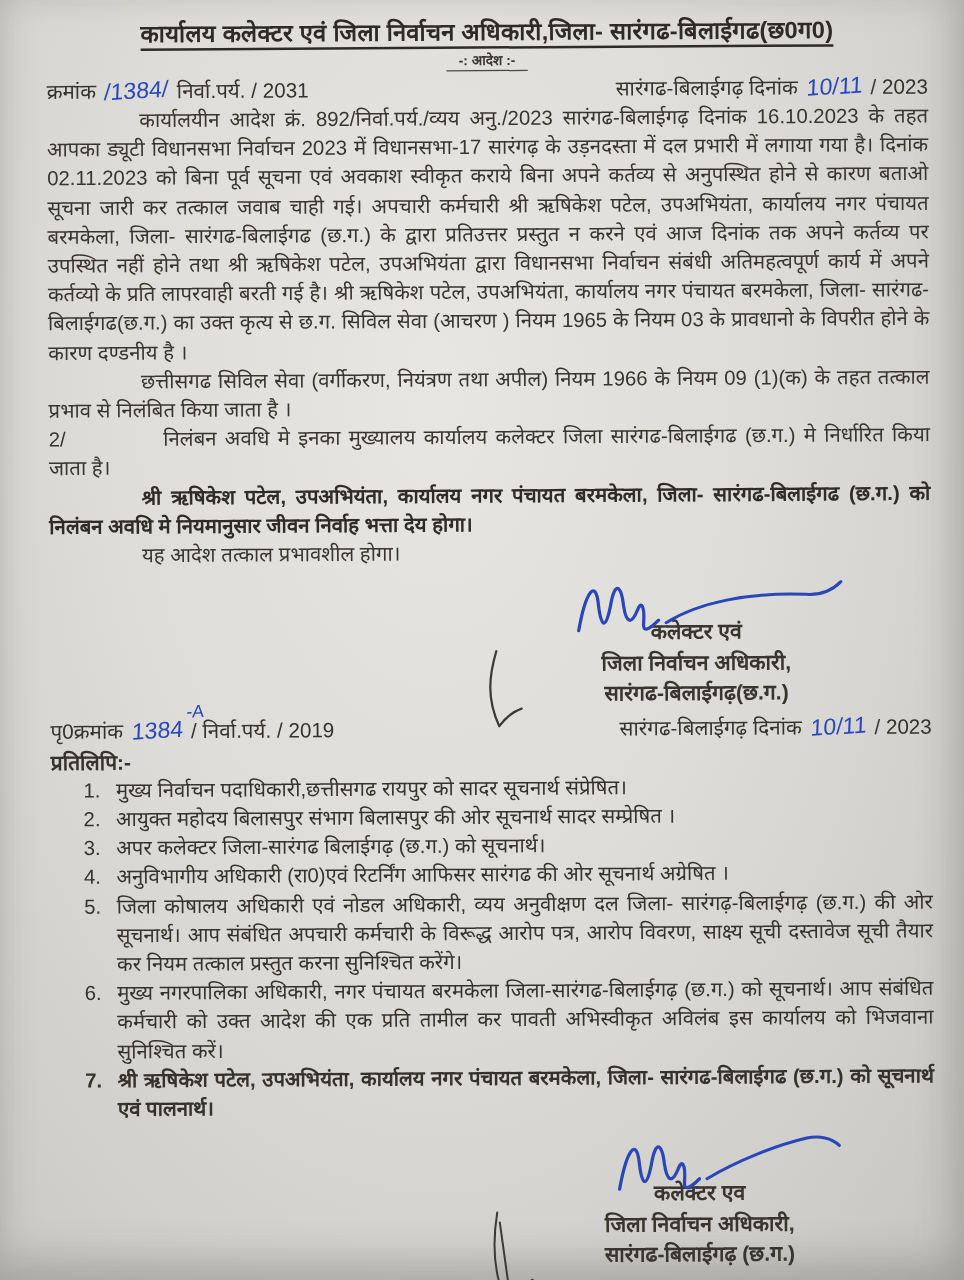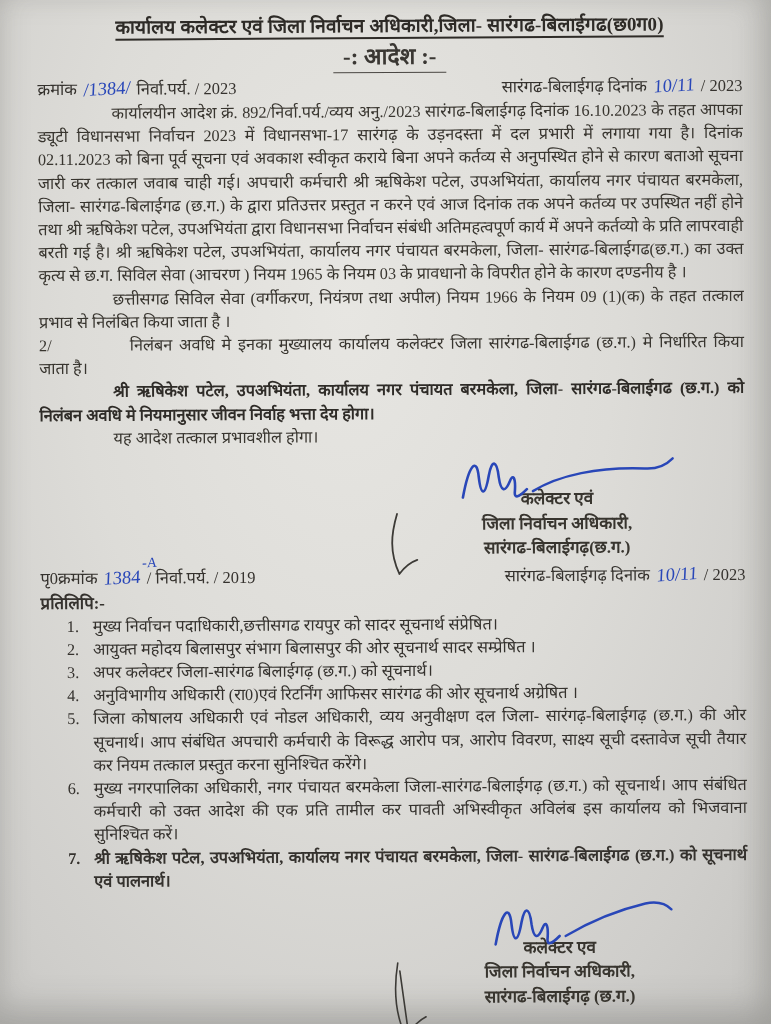--- a/index.html
+++ b/index.html
@@ -4,36 +4,36 @@
 <style>
   html,body{margin:0;padding:0;background:#b8b7b4;}
   .page{
     position:relative;
     width:771px;height:1024px;
     margin:0 auto;
     overflow:hidden;
     background:
       radial-gradient(ellipse at 45% 30%, #e7e6e2 0%, #dddcd8 45%, #cfcecb 80%, #c5c4c1 100%);
     box-shadow: inset 0 -18px 30px rgba(90,90,88,.25), inset -14px 0 26px rgba(120,120,118,.18);
-    font-family:Liberation Serif, serif;
+    font-family:Liberation Sans, sans-serif;
     color:#35322e;
     box-sizing:border-box;
   }
   .content{
     position:absolute; left:40px; right:26px; top:10px;
     transform:rotate(-0.35deg);
   }
   .doc-title{
     text-align:center; font-size:19px; font-weight:bold; color:#2e2b27;
     text-decoration:underline; text-underline-offset:5px; text-decoration-thickness:1.5px;
     margin:2px 0 1px 0; letter-spacing:.2px;
   }
   .order-heading-wrap{text-align:center; margin:1px 0 0 0;}
   .order-heading{
-    display:inline-block; font-size:23px; font-weight:bold; color:#3a3733;
+    display:inline-block; font-size:11px; font-weight:bold; color:#3a3733;
     border-bottom:1.6px solid #4a4743; padding:0 10px 1px 10px;
   }
   .ref-row{
     display:flex; justify-content:space-between; align-items:baseline;
     font-size:16.5px; margin:2px 0 2px 0;
   }
   .hand{
     color:#2947b8; font-size:18.5px; display:inline-block;
     transform:rotate(-3deg) skewX(-6deg); font-weight:500; margin:0 2px; position:relative;
   }
@@ -68,21 +68,21 @@
     <div class="doc-title">कार्यालय कलेक्टर एवं जिला निर्वाचन अधिकारी,जिला- सारंगढ-बिलाईगढ(छ0ग0)</div>
 
     <div class="order-heading-wrap">
       <span class="order-heading">-: आदेश :-</span>
     </div>
 
     <div class="ref-row">
       <span>
         <span>क्रमांक</span>
         <span class="hand">/1384/</span>
-        <span>निर्वा.पर्य. / 2023</span>
+        <span>निर्वा.पर्य. / 2031</span>
       </span>
       <span>
         <span>सारंगढ-बिलाईगढ़ दिनांक</span>
         <span class="hand">10/11</span>
         <span>/ 2023</span>
       </span>
     </div>
 
     <div class="bodytext">
       <div class="indent">कार्यालयीन आदेश क्रं. 892/निर्वा.पर्य./व्यय अनु./2023 सारंगढ-बिलाईगढ़ दिनांक 16.10.2023 के तहत आपका ड्यूटी विधानसभा निर्वाचन 2023 में विधानसभा-17 सारंगढ़ के उड़नदस्ता में दल प्रभारी में लगाया गया है। दिनांक 02.11.2023 को बिना पूर्व सूचना एवं अवकाश स्वीकृत कराये बिना अपने कर्तव्य से अनुपस्थित होने से कारण बताओ सूचना जारी कर तत्काल जवाब चाही गई। अपचारी कर्मचारी श्री ऋषिकेश पटेल, उपअभियंता, कार्यालय नगर पंचायत बरमकेला, जिला- सारंगढ-बिलाईगढ (छ.ग.) के द्वारा प्रतिउत्तर प्रस्तुत न करने एवं आज दिनांक तक अपने कर्तव्य पर उपस्थित नहीं होने तथा श्री ऋषिकेश पटेल, उपअभियंता द्वारा विधानसभा निर्वाचन संबंधी अतिमहत्वपूर्ण कार्य में अपने कर्तव्यो के प्रति लापरवाही बरती गई है। श्री ऋषिकेश पटेल, उपअभियंता, कार्यालय नगर पंचायत बरमकेला, जिला- सारंगढ-बिलाईगढ(छ.ग.) का उक्त कृत्य से छ.ग. सिविल सेवा (आचरण ) नियम 1965 के नियम 03 के प्रावधानो के विपरीत होने के कारण दण्डनीय है ।</div>

